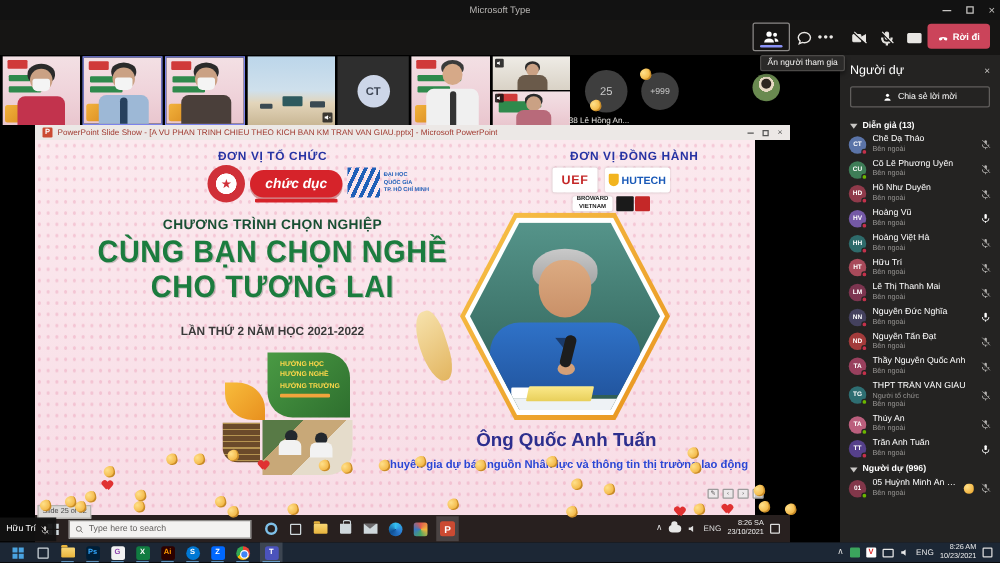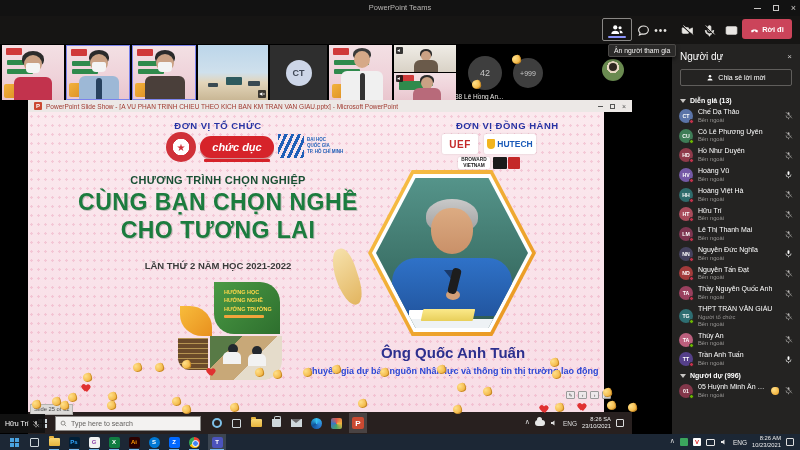--- a/index.html
+++ b/index.html
@@ -200,21 +200,21 @@
   .l-tray{margin-left:auto;display:flex;align-items:center;gap:5px;padding-right:6px;color:#e8e8e8;font-size:6.5px}
   .tray-sq{width:8px;height:8px;border-radius:1px}
   .monitor-ic{width:9px;height:7px;border:1px solid #e8e8e8;border-radius:1px}
 </style>
 </head>
 <body>
 
 <div class="app">
 
   <div class="titlebar">
-    <span class="tb-title">PowerPoint Teams</span>
+    <span class="tb-title">Microsoft Type</span>
     <span class="winctl">
       <span class="wc-min"></span>
       <span class="wc-max"></span>
       <span class="wc-close">×</span>
     </span>
   </div>
 
   <div class="toolbar">
     <span class="people-btn">
       <svg viewBox="0 0 16 16">
@@ -352,21 +352,21 @@
       <span class="hair" style="left:26px;top:2px;width:14px;height:10px"></span>
       <span class="head" style="left:27px;top:4px;width:12px;height:12px"></span>
       <span class="torso" style="left:19px;top:15px;width:28px;height:12px;background:#b86a7a"></span>
       <span class="mini-badge">
           <svg viewBox="0 0 16 16">
             <path d="M2 6h3l4-3v10l-4-3H2z"></path>
           </svg>
         </span>
     </div>
 
-    <div class="bubble" style="left:468px;top:12px;width:34px;height:34px;font-size:9px">42</div>
+    <div class="bubble" style="left:468px;top:12px;width:34px;height:34px;font-size:9px">25</div>
     <div class="bubble-label" style="left:455px;top:49px">38 Lê Hồng An...</div>
     <div class="bubble" style="left:513px;top:14px;width:30px;height:30px;font-size:7px">+999</div>
     <div class="avatar-photo"></div>
 
     <div class="shared">
       <div class="ppt-titlebar">
         <span class="ppt-ico">P</span>
         <span class="ppt-title">PowerPoint Slide Show - [A VU PHAN TRINH CHIEU THEO KICH BAN KM TRAN VAN GIAU.pptx] - Microsoft PowerPoint</span>
         <span class="ppt-ctl">
           <span class="wc-min"></span>

